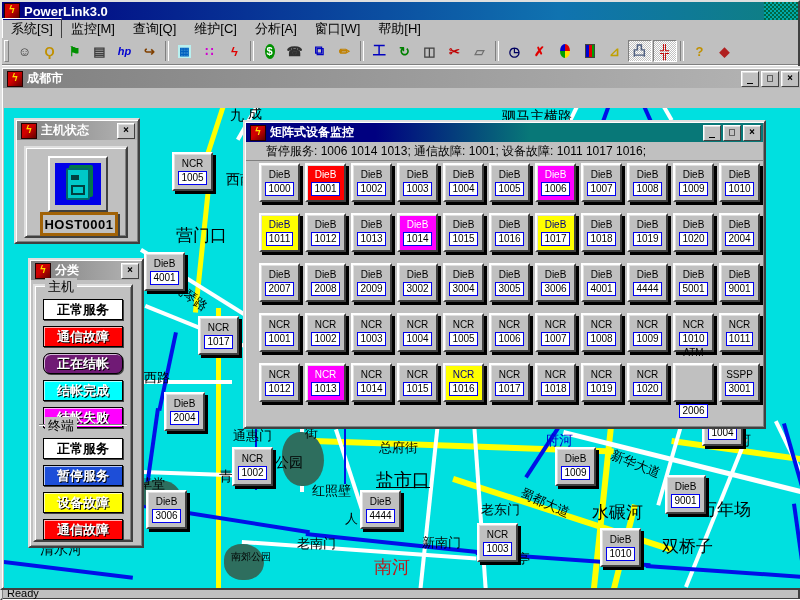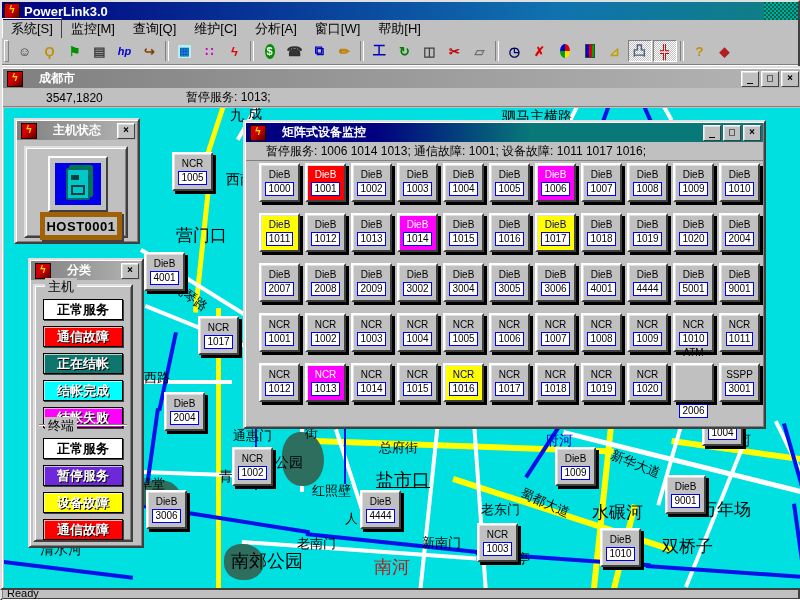--- a/index.html
+++ b/index.html
@@ -37,21 +37,21 @@
   .icon-pie{width:14px;height:14px;border-radius:50%;
     background:conic-gradient(#e00000 0 90deg,#ffe000 90deg 180deg,#00a000 180deg 270deg,#0000d0 270deg);}
   .icon-bars{width:13px;height:12px;background:repeating-linear-gradient(90deg,#0000d0 0 3px,#e00000 3px 6px,#00a000 6px 9px,#00c0c0 9px 12px);border:1px solid #404040;background-color:#fff;}
   
   .win{position:absolute;background:#c0c0c0;border:2px solid;border-color:#dfdfdf #404040 #404040 #dfdfdf;
        box-shadow:inset 1px 1px 0 #fff, inset -1px -1px 0 #808080;}
   .wtitle{height:19px;margin:1px;display:flex;align-items:center;color:#fff;font-size:12px;font-weight:bold;
           padding:0 2px;}
   .wtitle.inactive{background:linear-gradient(90deg,#808080,#b5b5b5);}
   .wtitle.active{background:linear-gradient(90deg,#000080 25%,#087878 55%,#087878);}
-  .wtitle .txt{margin-left:16px;flex:1 1 auto;white-space:nowrap;overflow:hidden;}
+  .wtitle .txt{margin-left:4px;flex:1 1 auto;white-space:nowrap;overflow:hidden;}
   .wbtn{width:16px;height:14px;margin-left:2px;flex:0 0 auto;background:#c0c0c0;
     border:1px solid;border-color:#fff #404040 #404040 #fff;box-shadow:inset 1px 1px 0 #dfdfdf;
     color:#000;font-size:10px;line-height:11px;text-align:center;font-weight:bold;font-family:"DejaVu Sans Mono",monospace;}
   .statusstrip{height:17px;margin:0 1px;background:#c0c0c0;border-bottom:1px solid #808080;
     font-size:12px;display:flex;align-items:center;position:relative;}
   
   .maparea{position:absolute;left:2px;top:40px;width:796px;height:480px;background:#00e0e0;overflow:hidden;}
   .road{position:absolute;transform-origin:top left;}
   .mlabel{position:absolute;white-space:nowrap;color:#000;transform-origin:left top;line-height:1;}
   
@@ -69,21 +69,21 @@
   .etch{position:absolute;left:4px;right:4px;border-top:1px solid #808080;border-bottom:1px solid #fff;}
   
   .hosticon-btn{position:absolute;left:22px;top:8px;width:56px;height:52px;
     border:2px solid;border-color:#fff #404040 #404040 #fff;background:#c0c0c0;
     display:flex;align-items:center;justify-content:center;}
   .hosticon{width:46px;height:42px;background:#0000e8;display:flex;align-items:center;justify-content:center;}
   .tower{width:20px;height:28px;background:#00c8c8;border:2px solid #006868;border-radius:2px;position:relative;box-shadow:3px -3px 0 #007848;}
   .tower::before{content:"";position:absolute;left:3px;top:5px;width:8px;height:5px;background:#004040;}
   .tower::after{content:"";position:absolute;left:3px;bottom:3px;width:10px;height:6px;border:2px solid #004040;}
   .hostlabel{position:absolute;left:14px;top:64px;width:72px;height:18px;background:#c0c0c0;
-    border:5px solid #a16207;box-shadow:2px 2px 0 #404040;font-size:13px;font-weight:bold;
+    border:3px solid #a16207;box-shadow:2px 2px 0 #404040;font-size:13px;font-weight:bold;
     display:flex;align-items:center;justify-content:center;letter-spacing:0.5px;}
   
   .mainstatus{position:absolute;left:2px;top:586px;width:796px;height:12px;
     border:1px solid;border-color:#808080 #fff #fff #808080;font-size:11px;display:flex;align-items:center;padding-left:4px;}
 </style>
 </head>
 <body>
 
 <div class="frame"></div>
 
@@ -193,24 +193,20 @@
     </button>
   </div>
 
 <div class="win" style="left:0;top:66px;width:800px;height:520px;z-index:1;">
   <div class="wtitle inactive">
     <span class="applogo">ϟ</span>
     <span class="txt">成都市</span>
     <span class="wbtn">_</span>
     <span class="wbtn">□</span>
     <span class="wbtn">×</span>
-  </div>
-  <div class="statusstrip">
-    <span style="position:absolute;left:43px;">3547,1820</span>
-    <span style="position:absolute;left:183px;">暂停服务:  1013;</span>
   </div>
   <div class="maparea" id="maparea">
       <div class="road" style="left: 218px; top: -6px; width: 5px; height: 92px; background: rgb(255, 255, 0); transform: rotate(18deg);"></div>
       <div class="road" style="left: 202px; top: 80px; width: 5px; height: 125px; background: rgb(255, 255, 0); transform: rotate(6deg);"></div>
       <div class="road" style="left: 212px; top: 200px; width: 5px; height: 285px; background: rgb(255, 255, 0);"></div>
       <div class="road" style="left: 310px; top: 330px; width: 300px; height: 6px; background: rgb(255, 255, 0); transform: rotate(2deg);"></div>
       <div class="road" style="left: 604px; top: 318px; width: 6px; height: 170px; background: rgb(255, 255, 0); transform: rotate(6deg);"></div>
       <div class="road" style="left: 450px; top: 368px; width: 230px; height: 6px; background: rgb(255, 255, 0); transform: rotate(18deg);"></div>
       <div class="road" style="left: 628px; top: 396px; width: 6px; height: 110px; background: rgb(255, 255, 0); transform: rotate(14deg);"></div>
       <div class="road" style="left: 668px; top: 330px; width: 145px; height: 6px; background: rgb(255, 255, 0); transform: rotate(8deg);"></div>
@@ -266,21 +262,21 @@
       <div class="mlabel" style="left: 541px; top: 325px; font-size: 14px; color: rgb(0, 0, 208);">府河</div>
       <div class="mlabel" style="left: 610px; top: 340px; font-size: 13px; transform: rotate(22deg);">新华大道</div>
       <div class="mlabel" style="left: 520px; top: 378px; font-size: 13px; transform: rotate(24deg);">蜀都大道</div>
       <div class="mlabel" style="left: 588px; top: 396px; font-size: 17px;">水碾河</div>
       <div class="mlabel" style="left: 696px; top: 393px; font-size: 17px;">万年场</div>
       <div class="mlabel" style="left: 477px; top: 395px; font-size: 13px;">老东门</div>
       <div class="mlabel" style="left: 658px; top: 430px; font-size: 17px;">双桥子</div>
       <div class="mlabel" style="left: 487px; top: 444px; font-size: 13px;">合江亭</div>
       <div class="mlabel" style="left: 418px; top: 428px; font-size: 13px;">新南门</div>
       <div class="mlabel" style="left: 293px; top: 429px; font-size: 13px;">老南门</div>
-      <div class="mlabel" style="left: 227px; top: 444px; font-size: 18px;">南郊公园</div>
+      <div class="mlabel" style="left: 227px; top: 444px; font-size: 10px;">南郊公园</div>
       <div class="mlabel" style="left: 370px; top: 450px; font-size: 18px; color: #b91c1c;">南河</div>
       <div class="mlabel" style="left: 4px; top: 434px; font-size: 14px; margin-left: 32px;">清水河</div>
       <div class="mlabel" style="left: 733px; top: 325px; font-size: 14px;">河</div>
       <div class="dev" style="left: 168px; top: 44px; background: rgb(192, 192, 192); color: rgb(0, 0, 0);">
         <span class="t">NCR</span>
         <span class="n">1005</span>
       </div>
       <div class="dev" style="left: 140px; top: 144px; background: rgb(192, 192, 192); color: rgb(0, 0, 0);">
         <span class="t">DieB</span>
         <span class="n">4001</span>
@@ -347,27 +343,27 @@
 <div class="win" style="left:28px;top:258px;width:112px;height:286px;z-index:3;">
   <div class="wtitle inactive">
     <span class="applogo">ϟ</span>
     <span class="txt">分类</span>
     <span class="wbtn">×</span>
   </div>
   <div class="bevout" id="legendpanel" style="position:absolute;left:3px;top:24px;width:96px;height:254px;">
       <span class="grouplabel" style="top: -8px; left: 10px;">主机</span>
       <div class="chip" style="top: 13px; background: rgb(255, 255, 255); color: rgb(0, 0, 0);">正常服务</div>
       <div class="chip shadowtext" style="top: 40px; background: rgb(255, 0, 0); color: rgb(255, 255, 255);">通信故障</div>
-      <div class="chip shadowtext" style="top: 67px; background: #0f766e; color: rgb(255, 255, 255);">正在结帐</div>
+      <div class="chip shadowtext" style="top: 67px; background: #701a75; color: rgb(255, 255, 255); border-radius: 7px;">正在结帐</div>
       <div class="chip shadowtext" style="top: 94px; background: rgb(0, 255, 255); color: rgb(255, 255, 255);">结帐完成</div>
       <div class="chip shadowtext" style="top: 121px; background: rgb(255, 0, 255); color: rgb(255, 255, 255);">结帐失败</div>
       <div class="etch" style="top: 138px;"></div>
       <span class="grouplabel" style="top: 131px; left: 10px;">终端</span>
       <div class="chip" style="top: 152px; background: rgb(255, 255, 255); color: rgb(0, 0, 0);">正常服务</div>
-      <div class="chip shadowtext" style="top: 179px; background: #6d28d9; color: rgb(255, 255, 255);">暂停服务</div>
+      <div class="chip shadowtext" style="top: 179px; background: #1d4ed8; color: rgb(255, 255, 255);">暂停服务</div>
       <div class="chip shadowtext" style="top: 206px; background: rgb(255, 255, 0); color: rgb(255, 255, 255);">设备故障</div>
       <div class="chip shadowtext" style="top: 233px; background: rgb(255, 0, 0); color: rgb(255, 255, 255);">通信故障</div>
     </div>
 </div>
 
 <div class="win" style="left:243px;top:120px;width:519px;height:305px;z-index:5;">
   <div class="wtitle active">
     <span class="applogo">ϟ</span>
     <span class="txt">矩阵式设备监控</span>
     <span class="wbtn">_</span>

